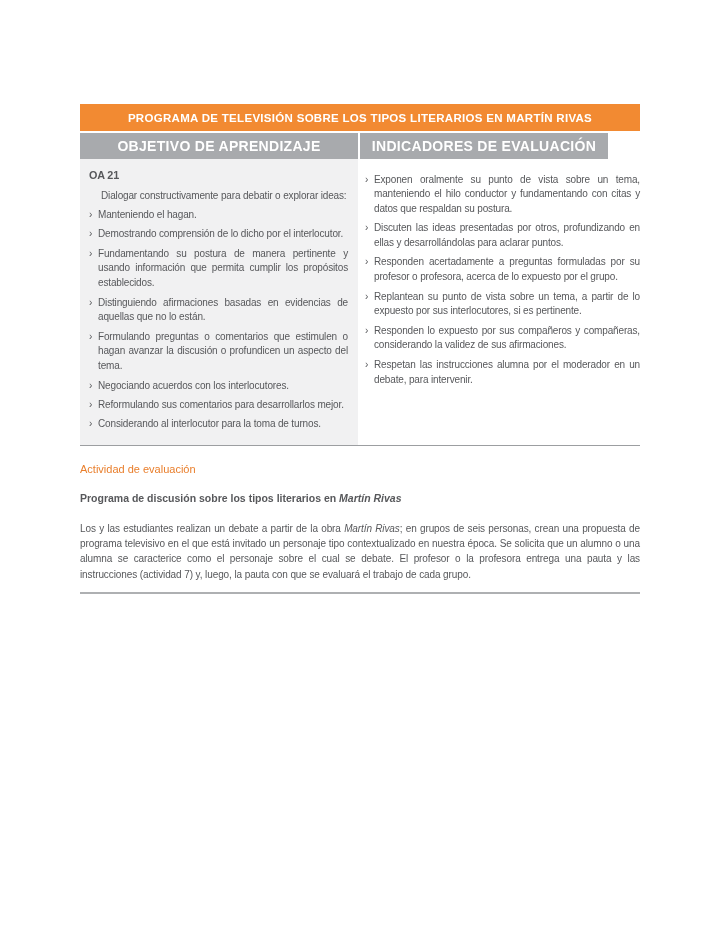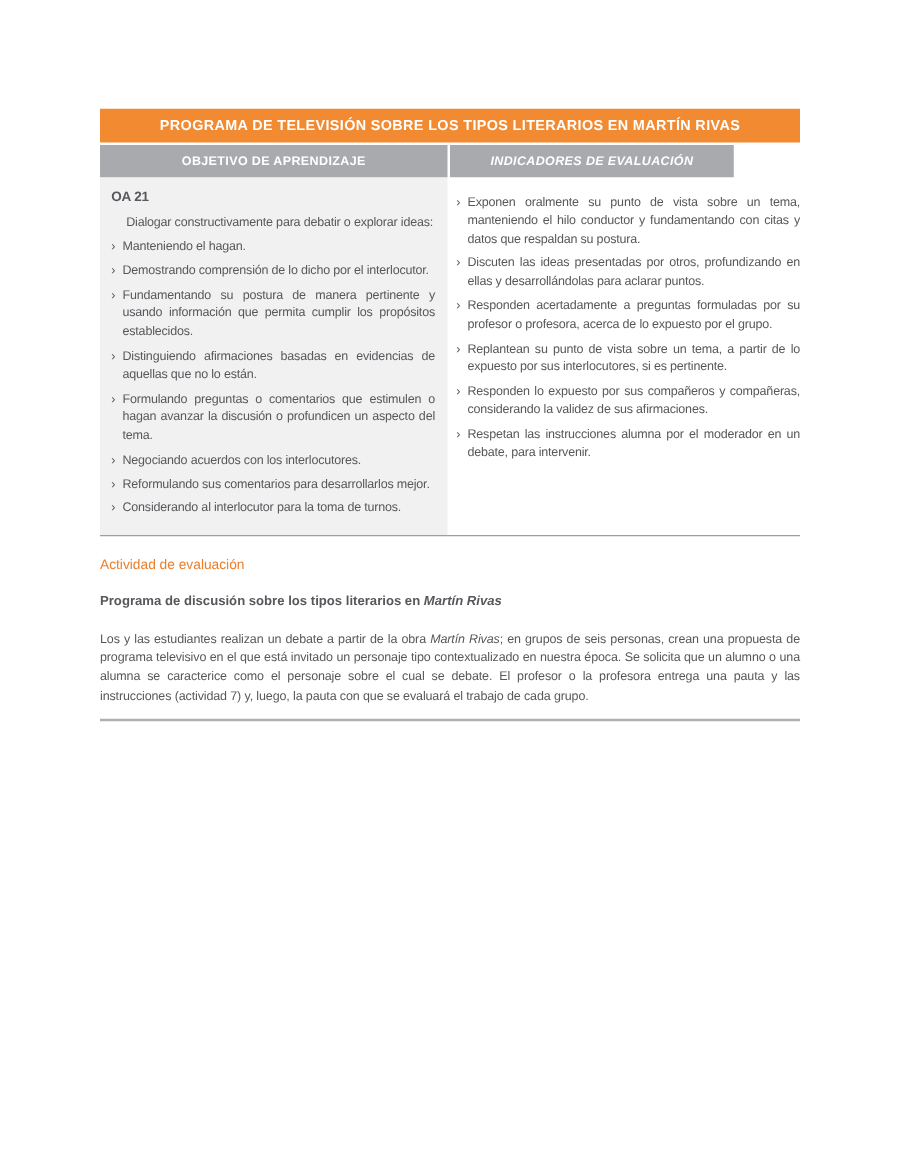--- a/index.html
+++ b/index.html
@@ -5,21 +5,21 @@
   * { margin: 0; padding: 0; box-sizing: border-box; }
   html, body { width: 720px; height: 932px; background: #ffffff; }
   body {
     font-family: "Liberation Sans", sans-serif;
     color: var(--text, #57585B);
     position: relative;
   }
   .page {
     position: absolute;
     left: 80px;
-    top: 87px;
+    top: 104px;
     width: 560px;
   }
 
   
   .table-title {
     background: var(--orange-bar, #F28A32);
     color: #ffffff;
     font-weight: bold;
     font-size: 11.5px;
     letter-spacing: 0.3px;
@@ -30,28 +30,28 @@
   }
   .table-headers {
     display: flex;
     gap: 2px;
     margin-top: 2px;
   }
   .th {
     background: var(--header-gray, #A8AAAD);
     color: #ffffff;
     font-weight: bold;
-    font-size: 10px;
+    font-size: 14px;
     letter-spacing: 0.3px;
     text-align: center;
     height: 26px;
     line-height: 27px;
   }
   .th-left  { width: 278px; }
-  .th-right { width: 227px; font-style: italic; }
+  .th-right { width: 248px; }
 
   .table-body {
     display: flex;
     gap: 2px;
     border-bottom: 1.5px solid var(--rule-gray, #9C9EA1);
   }
   .cell {
     font-size: 10px;
     line-height: 14.8px;
     letter-spacing: -0.15px;

